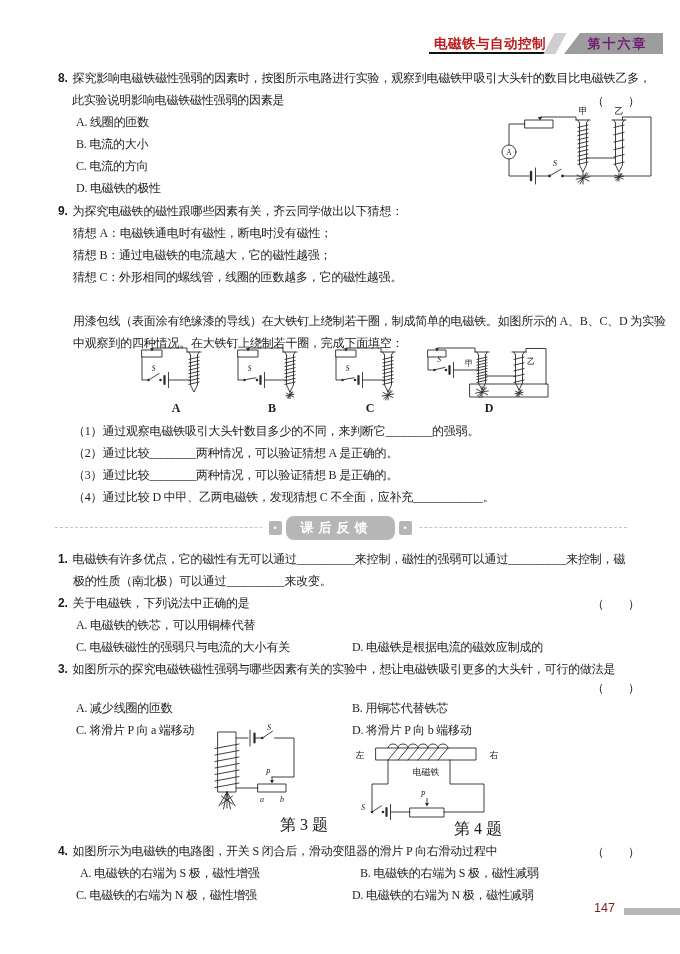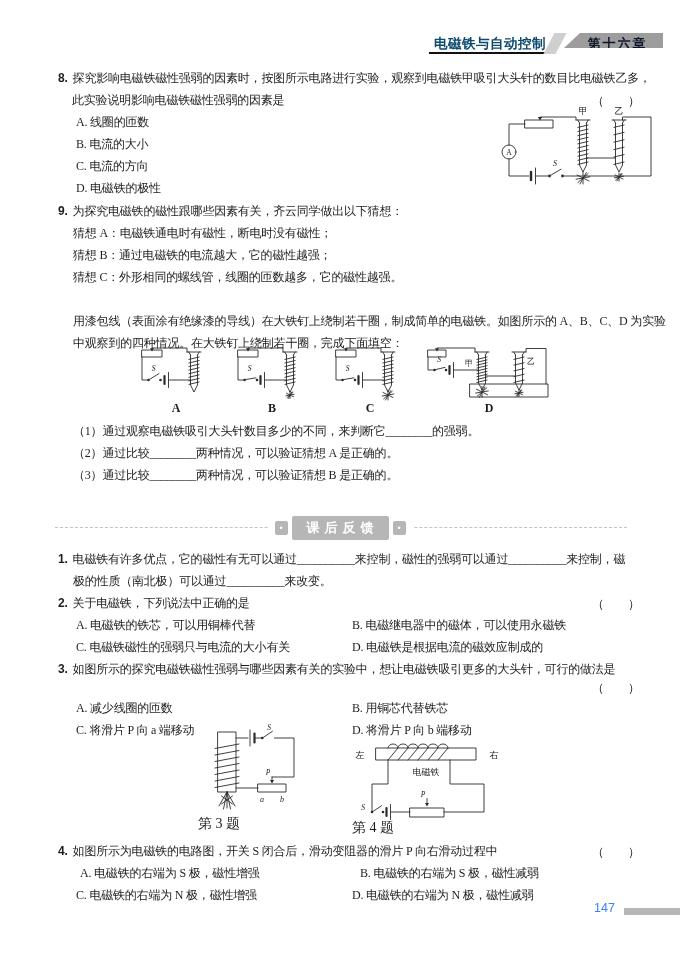--- a/index.html
+++ b/index.html
@@ -4,47 +4,47 @@
 <style>
   *{box-sizing:border-box}
   html,body{margin:0;padding:0;background:#fff}
   .page{position:relative;width:680px;height:954px;background:#ffffff;overflow:hidden;
         color:#1d1d1d;font-family:"Liberation Serif",serif}
   .line{position:absolute;white-space:nowrap;font-size:12px;letter-spacing:-0.2px;line-height:15px}
   .qnum{font-family:"Liberation Sans",sans-serif;font-weight:bold;font-size:12px;margin-right:5px}
   .bracket{position:absolute;right:40px;font-size:12px;white-space:nowrap;letter-spacing:0}
   
   .hdr-title{position:absolute;top:33px;left:429px;height:21px;font-family:"Liberation Sans",sans-serif;
-             font-weight:bold;font-size:13.5px;color:#0c4a6e;border-bottom:2.5px solid #111;
+             font-weight:bold;font-size:13.5px;color:#b91c1c;border-bottom:2.5px solid #111;
              padding:2px 5px 2px 5px;letter-spacing:0.5px}
   .hdr-slash{position:absolute;top:33px;left:549px;width:12px;height:21px;background:#cfcfcf;
              transform:skewX(-28deg)}
-  .hdr-chap{position:absolute;top:33px;left:564px;width:99px;height:15px;background:#9d9d9d;
-            clip-path:polygon(16px 0,100% 0,100% 100%,0 100%);color:#0f172a;
+  .hdr-chap{position:absolute;top:33px;left:564px;width:99px;height:21px;background:#9d9d9d;
+            clip-path:polygon(16px 0,100% 0,100% 100%,0 100%);color:#701a75;
             font-family:"Liberation Sans",sans-serif;font-weight:bold;font-size:13px;
             text-align:center;line-height:21px;letter-spacing:2px;padding-left:8px}
   
   .divider-line{position:absolute;top:527px;left:55px;width:572px;border-top:1.5px dashed #c3c3c3}
   .divider-pill{position:absolute;top:516px;left:0;width:680px;display:flex;
                 justify-content:center}
   .pill-wrap{display:flex;align-items:center;gap:4px;background:#fff;padding:0 7px}
   .pill-sq{width:13px;height:14px;background:#b6b6b6;color:#fff;font-size:9px;line-height:14px;
            text-align:center;border-radius:2px;font-family:"Liberation Sans",sans-serif}
   .pill-main{background:#b6b6b6;color:#fff;font-family:"Liberation Sans",sans-serif;font-weight:bold;
-             font-size:13px;letter-spacing:5px;padding:3px 10px 3px 15px;border-radius:2px}
+             font-size:13px;letter-spacing:5px;padding:3px 22px 3px 15px;border-radius:8px}
   
   svg{position:absolute;overflow:visible}
   .st{stroke:#2a2a2a;stroke-width:0.9;fill:none;stroke-linecap:round;stroke-linejoin:round}
   .fl{fill:#2a2a2a;stroke:none}
   .svgtxt{font-family:"Liberation Serif",serif;fill:#1d1d1d}
   .figlabel{position:absolute;width:24px;text-align:center;font-size:12px;font-weight:bold}
-  .figcap{position:absolute;font-size:14px;text-align:left}
+  .figcap{position:absolute;font-size:16px;text-align:right}
   
   .footer-num{position:absolute;top:901px;left:594px;font-family:"Liberation Sans",sans-serif;
-              font-size:12.5px;color:#3b82f6}
+              font-size:12.5px;color:#7f1d1d}
   .footer-bar{position:absolute;top:908px;left:624px;width:56px;height:7px;background:#b6b6b6}
 </style>
 </head>
 <body>
 
 <div class="page">
 
   <div class="hdr-title">电磁铁与自动控制</div>
   <div class="hdr-slash"></div>
   <div class="hdr-chap">第十六章</div>
@@ -310,37 +310,37 @@
   </svg>
 
   <div class="figlabel" style="top:401px;left:164px">A</div>
   <div class="figlabel" style="top:401px;left:260px">B</div>
   <div class="figlabel" style="top:401px;left:358px">C</div>
   <div class="figlabel" style="top:401px;left:477px">D</div>
 
   <div class="line" style="top:424px;left:73px">（1）通过观察电磁铁吸引大头针数目多少的不同，来判断它________的强弱。</div>
   <div class="line" style="top:446px;left:73px">（2）通过比较________两种情况，可以验证猜想 A 是正确的。</div>
   <div class="line" style="top:468px;left:73px">（3）通过比较________两种情况，可以验证猜想 B 是正确的。</div>
+  <div class="line" style="top:490px;left:73px">（4）通过比较 D 中甲、乙两电磁铁，发现猜想 C 不全面，应补充____________。</div>
 
   <div class="divider-line"></div>
   <div class="divider-pill">
     <span class="pill-wrap">
       <span class="pill-sq">•</span>
       <span class="pill-main">课后反馈</span>
       <span class="pill-sq">•</span>
     </span>
   </div>
 
   <div class="line" style="top:552px;left:58px"><span class="qnum">1.</span><span>电磁铁有许多优点，它的磁性有无可以通过__________来控制，磁性的强弱可以通过__________来控制，磁</span></div>
   <div class="line" style="top:574px;left:73px">极的性质（南北极）可以通过__________来改变。</div>
 
   <div class="line" style="top:596px;left:58px"><span class="qnum">2.</span><span>关于电磁铁，下列说法中正确的是</span></div>
   <div class="bracket" style="top:596px">（　　）</div>
   <div class="line" style="top:618px;left:76px">A. 电磁铁的铁芯，可以用铜棒代替</div>
-  <div class="line" style="top:618px;left:352px">B. 电磁继电器中的磁体，可以使用永磁铁</div>
   <div class="line" style="top:640px;left:76px">C. 电磁铁磁性的强弱只与电流的大小有关</div>
   <div class="line" style="top:640px;left:352px">D. 电磁铁是根据电流的磁效应制成的</div>
 
   <div class="line" style="top:662px;left:58px"><span class="qnum">3.</span><span>如图所示的探究电磁铁磁性强弱与哪些因素有关的实验中，想让电磁铁吸引更多的大头针，可行的做法是</span></div>
   <div class="bracket" style="top:680px">（　　）</div>
   <div class="line" style="top:701px;left:76px">A. 减少线圈的匝数</div>
   <div class="line" style="top:701px;left:352px">B. 用铜芯代替铁芯</div>
   <div class="line" style="top:723px;left:76px">C. 将滑片 P 向 a 端移动</div>
   <div class="line" style="top:723px;left:352px">D. 将滑片 P 向 b 端移动</div>
 

